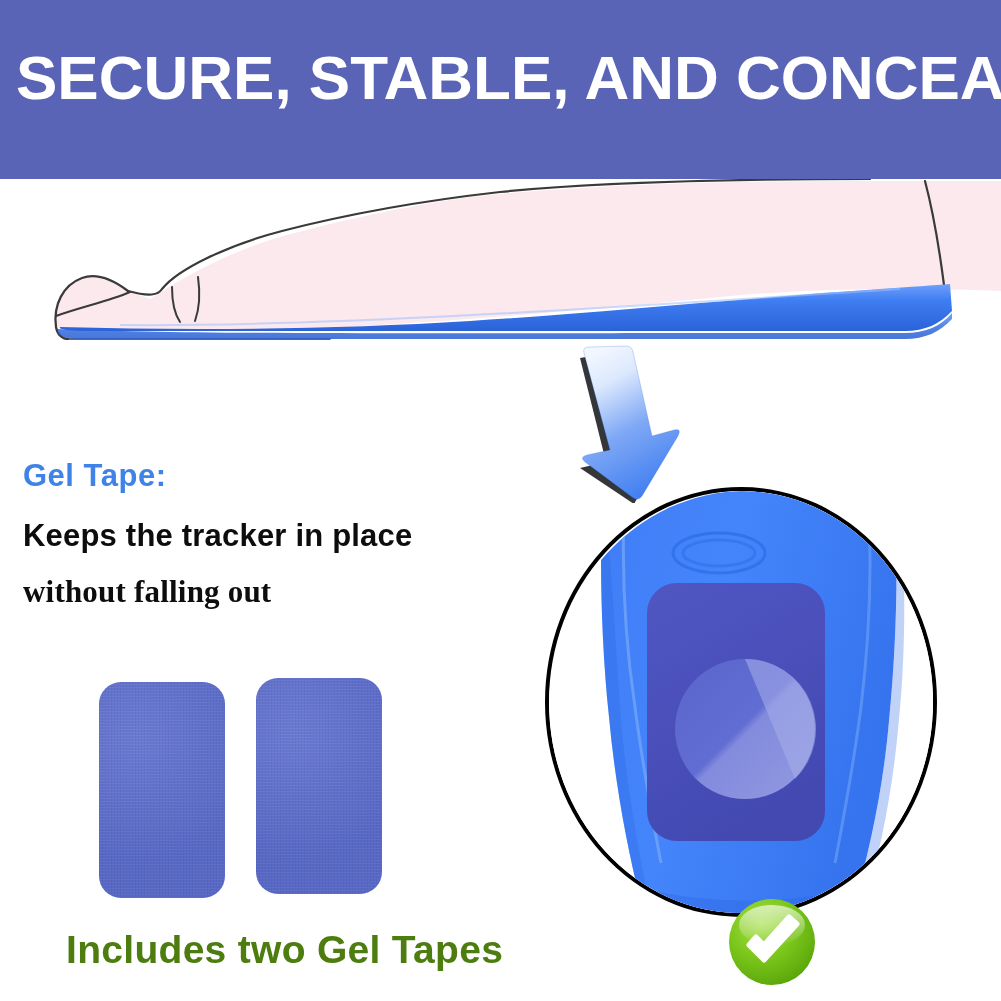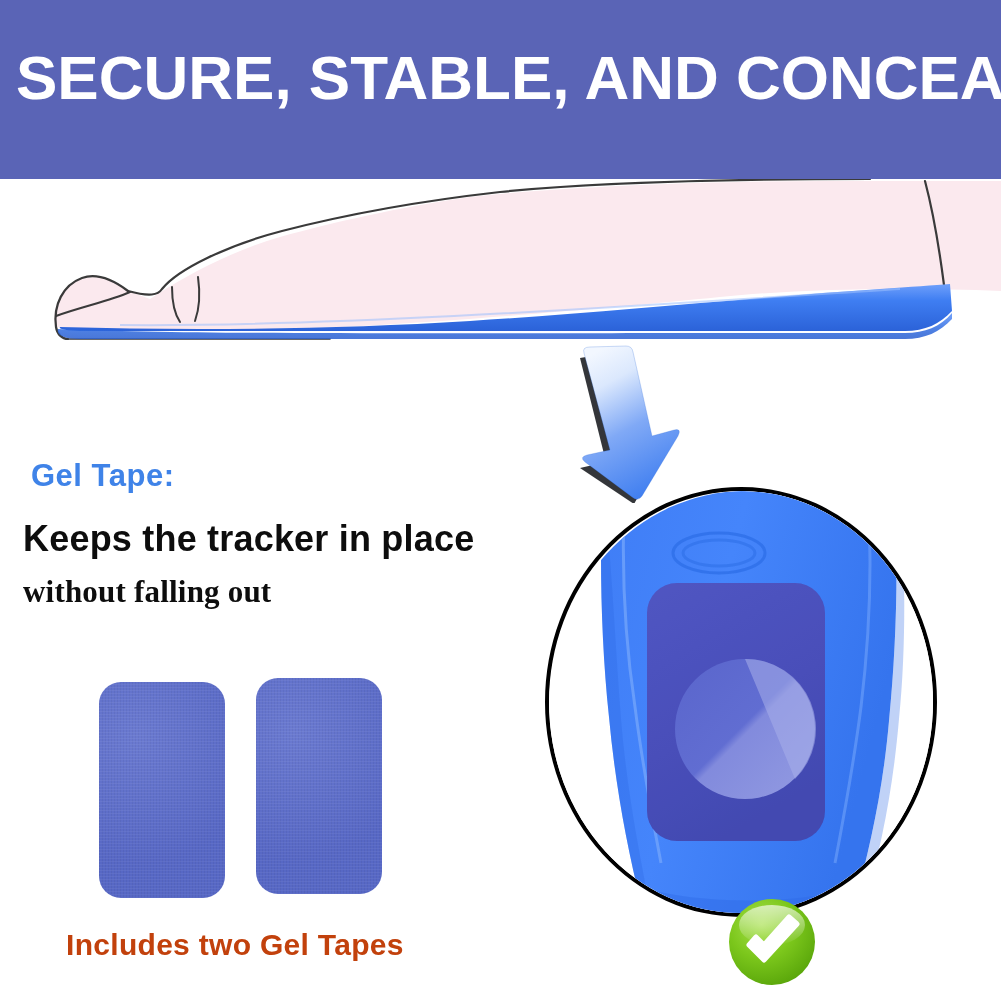--- a/index.html
+++ b/index.html
@@ -64,29 +64,28 @@
   
   .gel-heading {
     position: absolute;
     left: 23px;
     top: 458px;
     font-family: "Liberation Sans", sans-serif;
     font-weight: bold;
     font-size: 31px;
     color: #3f83e8;
     letter-spacing: 0.5px;
-    margin-left: 8px;
   }
   .gel-line1 {
     position: absolute;
     left: 23px;
     top: 518px;
     font-family: "Liberation Sans", sans-serif;
     font-weight: bold;
-    font-size: 36px;
+    font-size: 31px;
     color: #0d0d0d;
     letter-spacing: 0.2px;
   }
   .gel-line2 {
     position: absolute;
     left: 23px;
     top: 574px;
     font-family: Liberation Serif, serif;
     font-weight: bold;
     font-size: 31px;
@@ -116,22 +115,22 @@
   }
   #pad-left  { left: 99px;  top: 682px; }
   #pad-right { left: 256px; top: 678px; }
 
   .pads-caption {
     position: absolute;
     left: 66px;
     top: 928px;
     font-family: "Liberation Sans", sans-serif;
     font-weight: bold;
-    font-size: 30px;
-    color: #c2410c;
+    font-size: 39px;
+    color: #4d7c0f;
     letter-spacing: 0.3px;
   }
 
   
   .magnifier {
     position: absolute;
     left: 545px;
     top: 487px;
     width: 392px;
     height: 430px;

